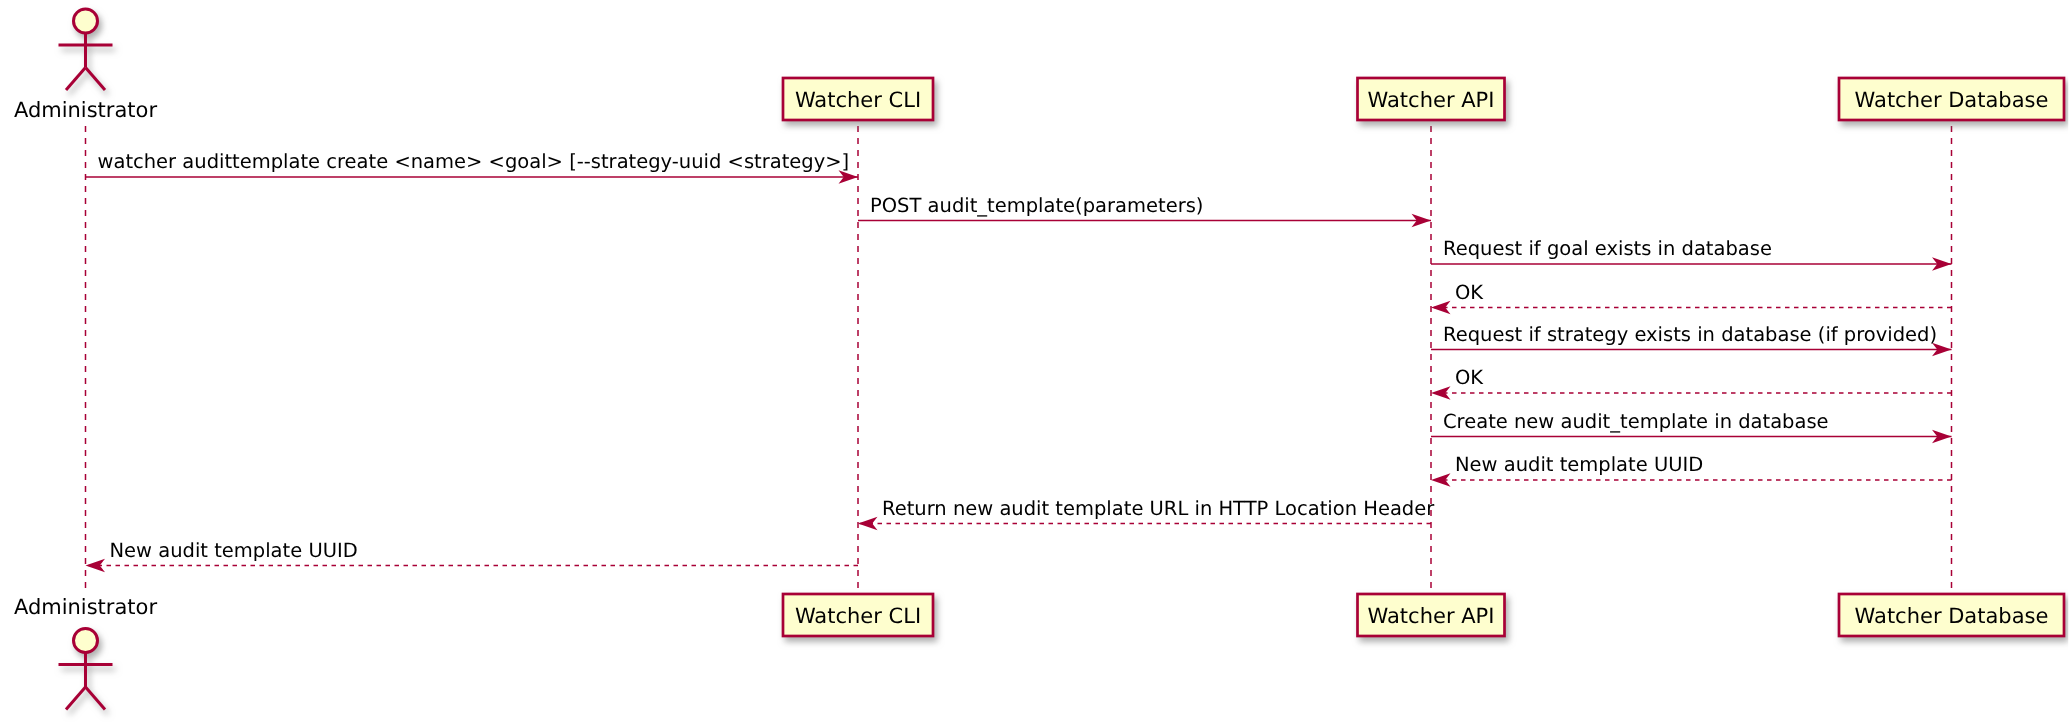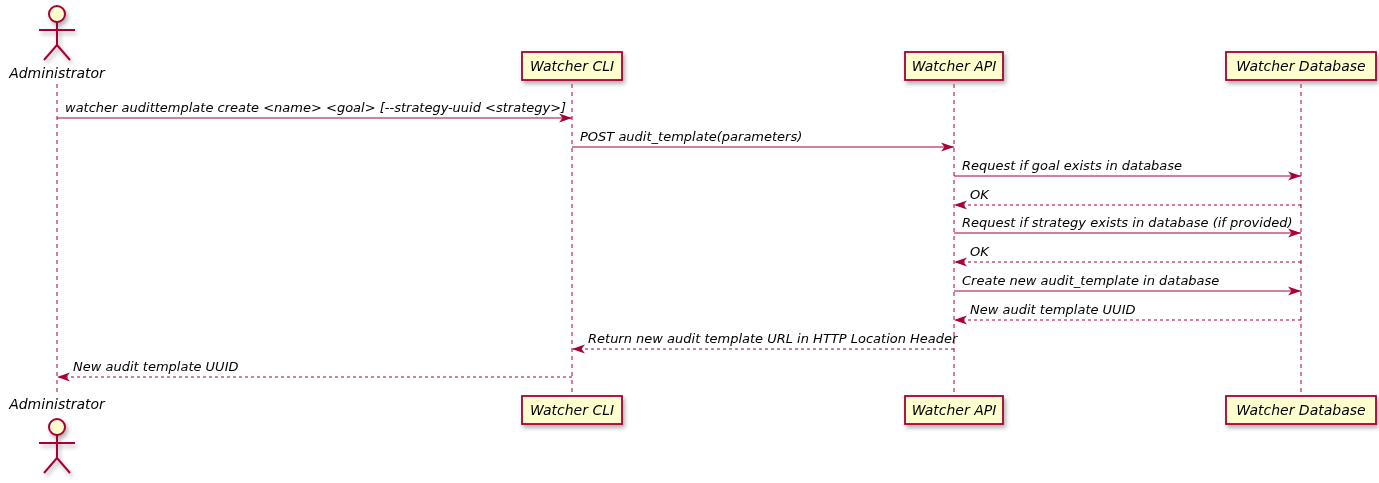--- a/index.html
+++ b/index.html
@@ -7,21 +7,20 @@
     padding: 0;
     background: #ffffff;
     font-family: "DejaVu Sans", "Liberation Sans", sans-serif;
   }
   #canvas {
     position: relative;
     width: 1379px;
     height: 483px;
     background: #ffffff;
     overflow: hidden;
-    font-style: italic;
   }
   svg text {
     font-family: "DejaVu Sans", "Liberation Sans", sans-serif;
     fill: #000000;
   }
   .shadowed {
     filter: drop-shadow(2.5px 3px 2px rgba(110,110,110,0.55));
   }
 </style>
 </head>

